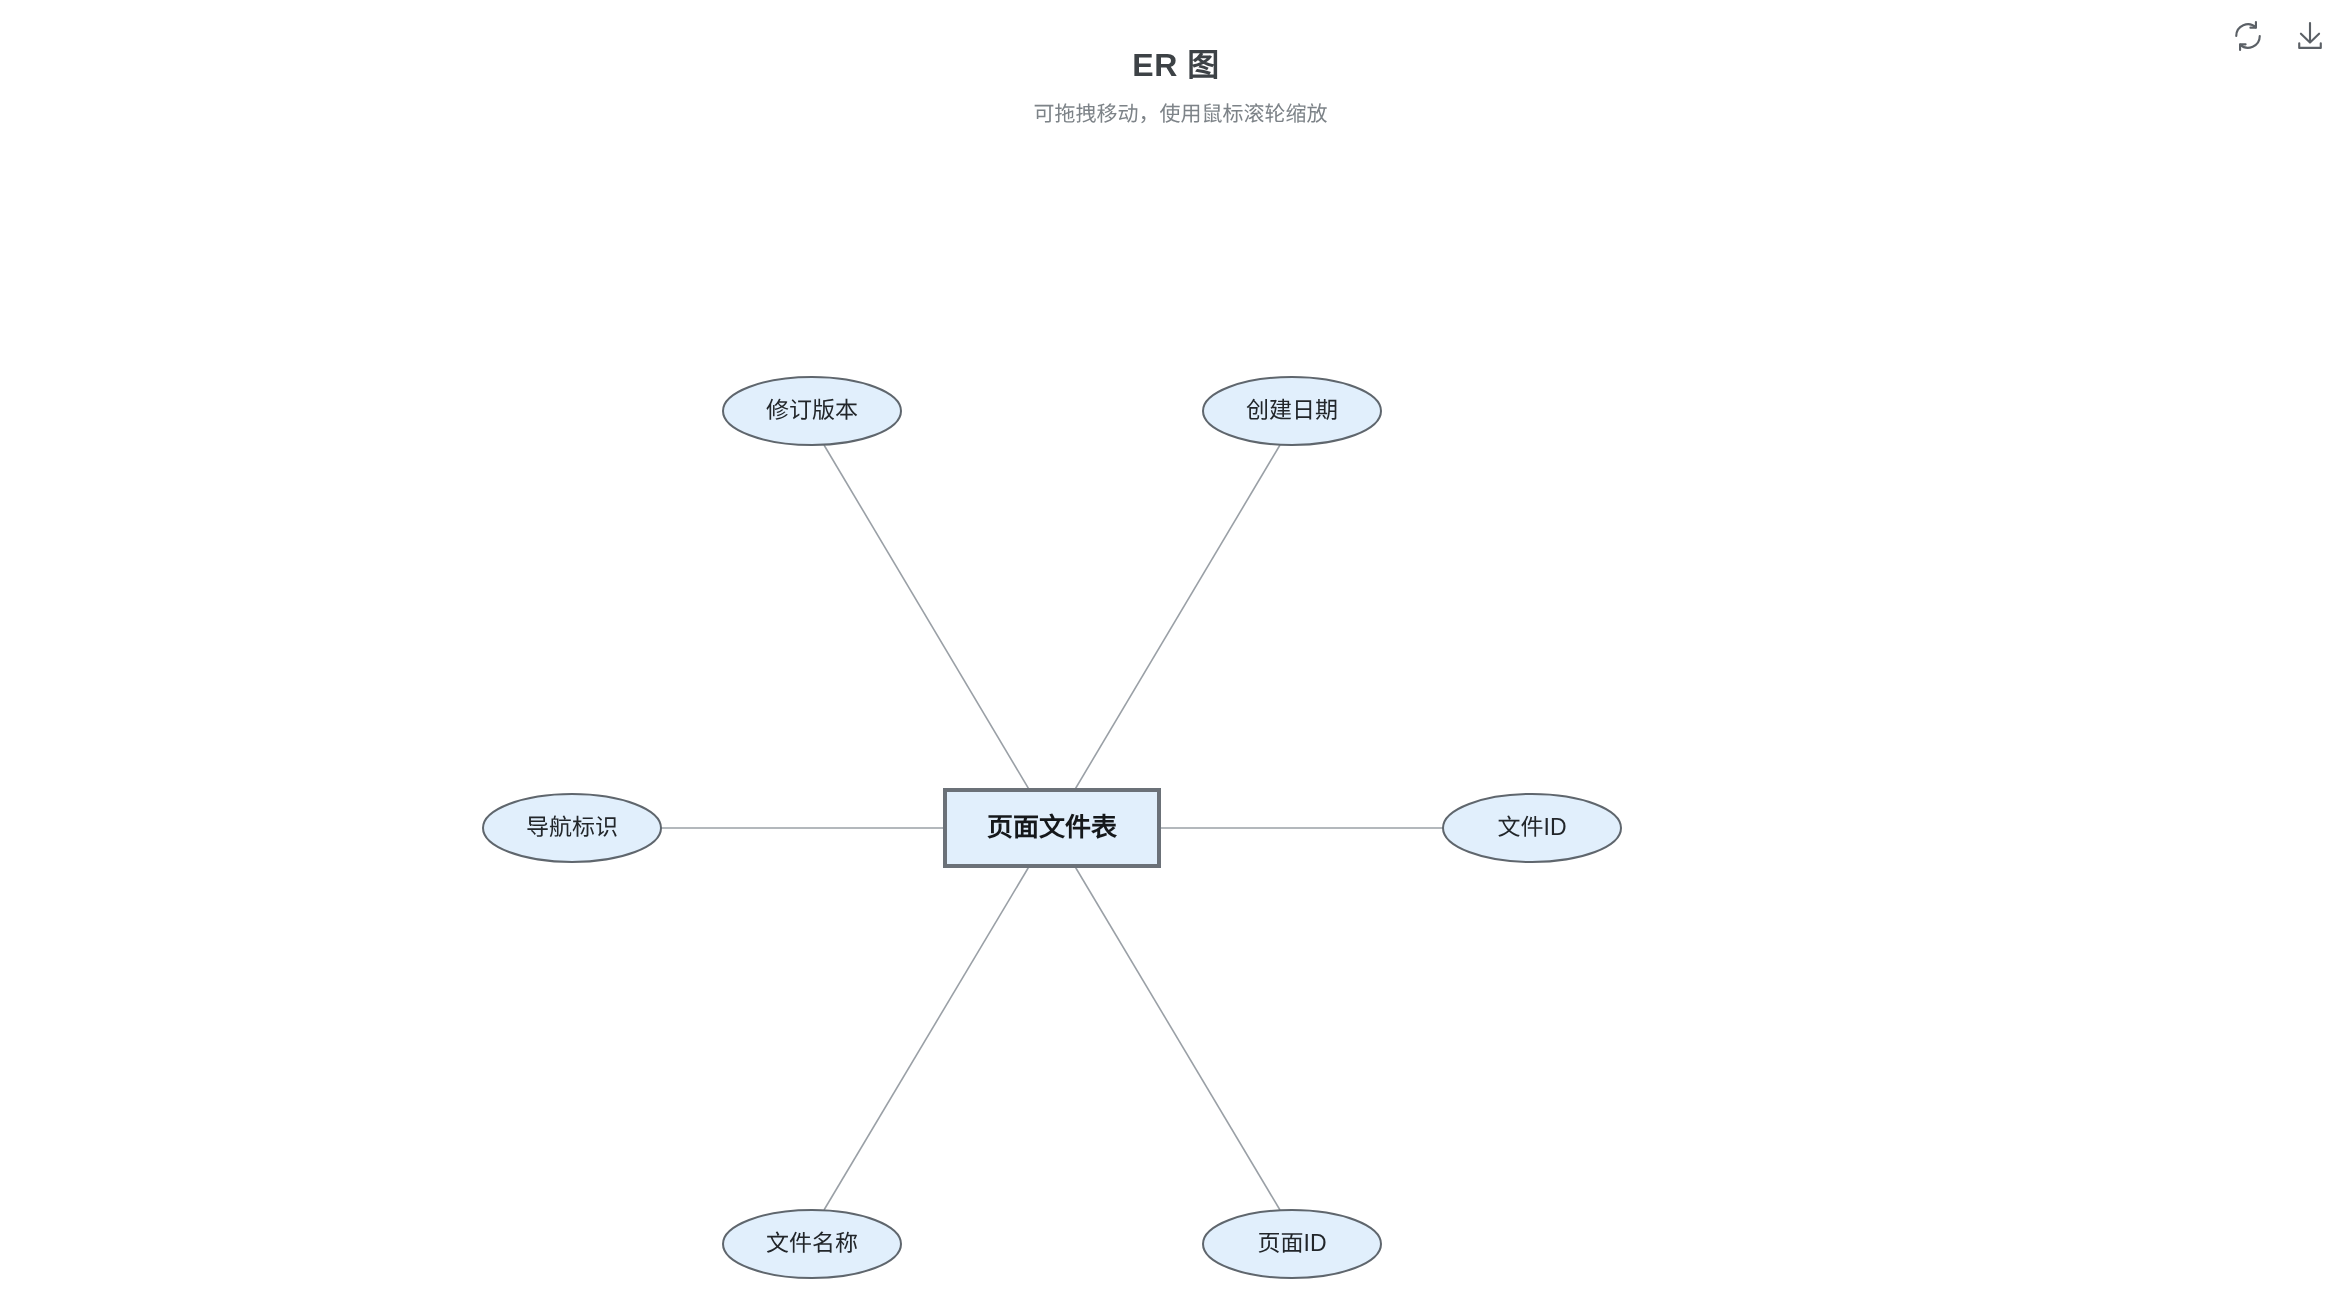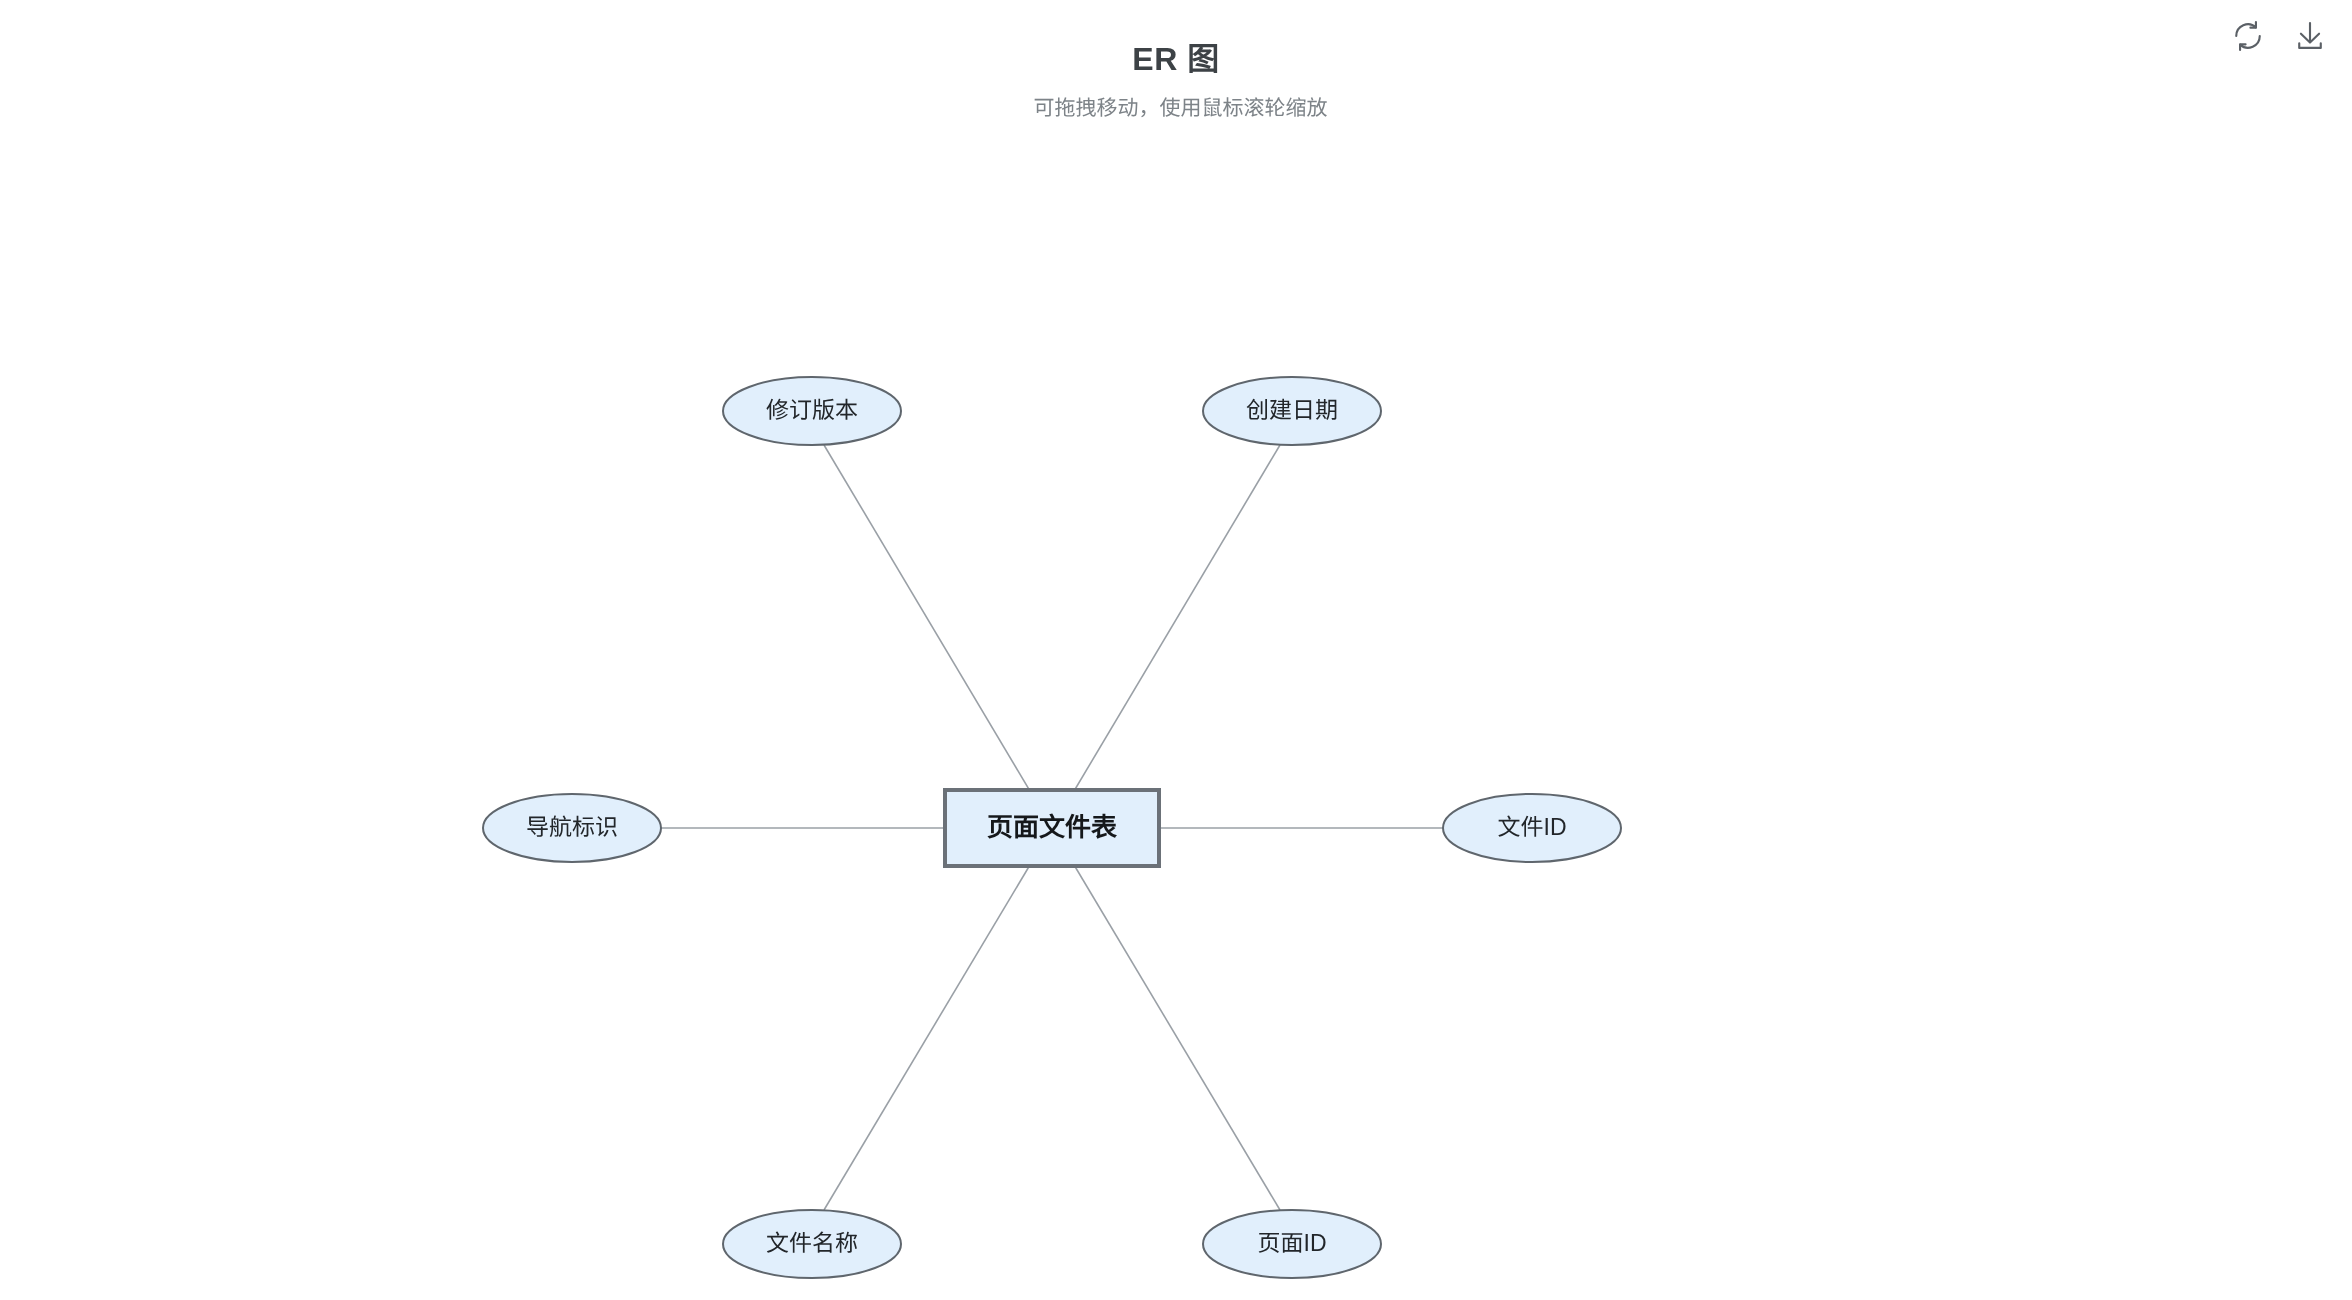--- a/index.html
+++ b/index.html
@@ -50,21 +50,21 @@
   .header {
     position: absolute;
     top: 0;
     left: 0;
     width: 2352px;
     text-align: center;
     padding-top: 34px;
     pointer-events: none;
   }
   .page-title {
-    margin: 6px;
+    margin: 12px;
     font-size: 32px;
     font-weight: 700;
     color: #3d4246;
     letter-spacing: 0.5px;
     line-height: 1.2;
   }
   .page-subtitle {
     margin: 16px 0 0 0;
     font-size: 21px;
     font-weight: 400;

